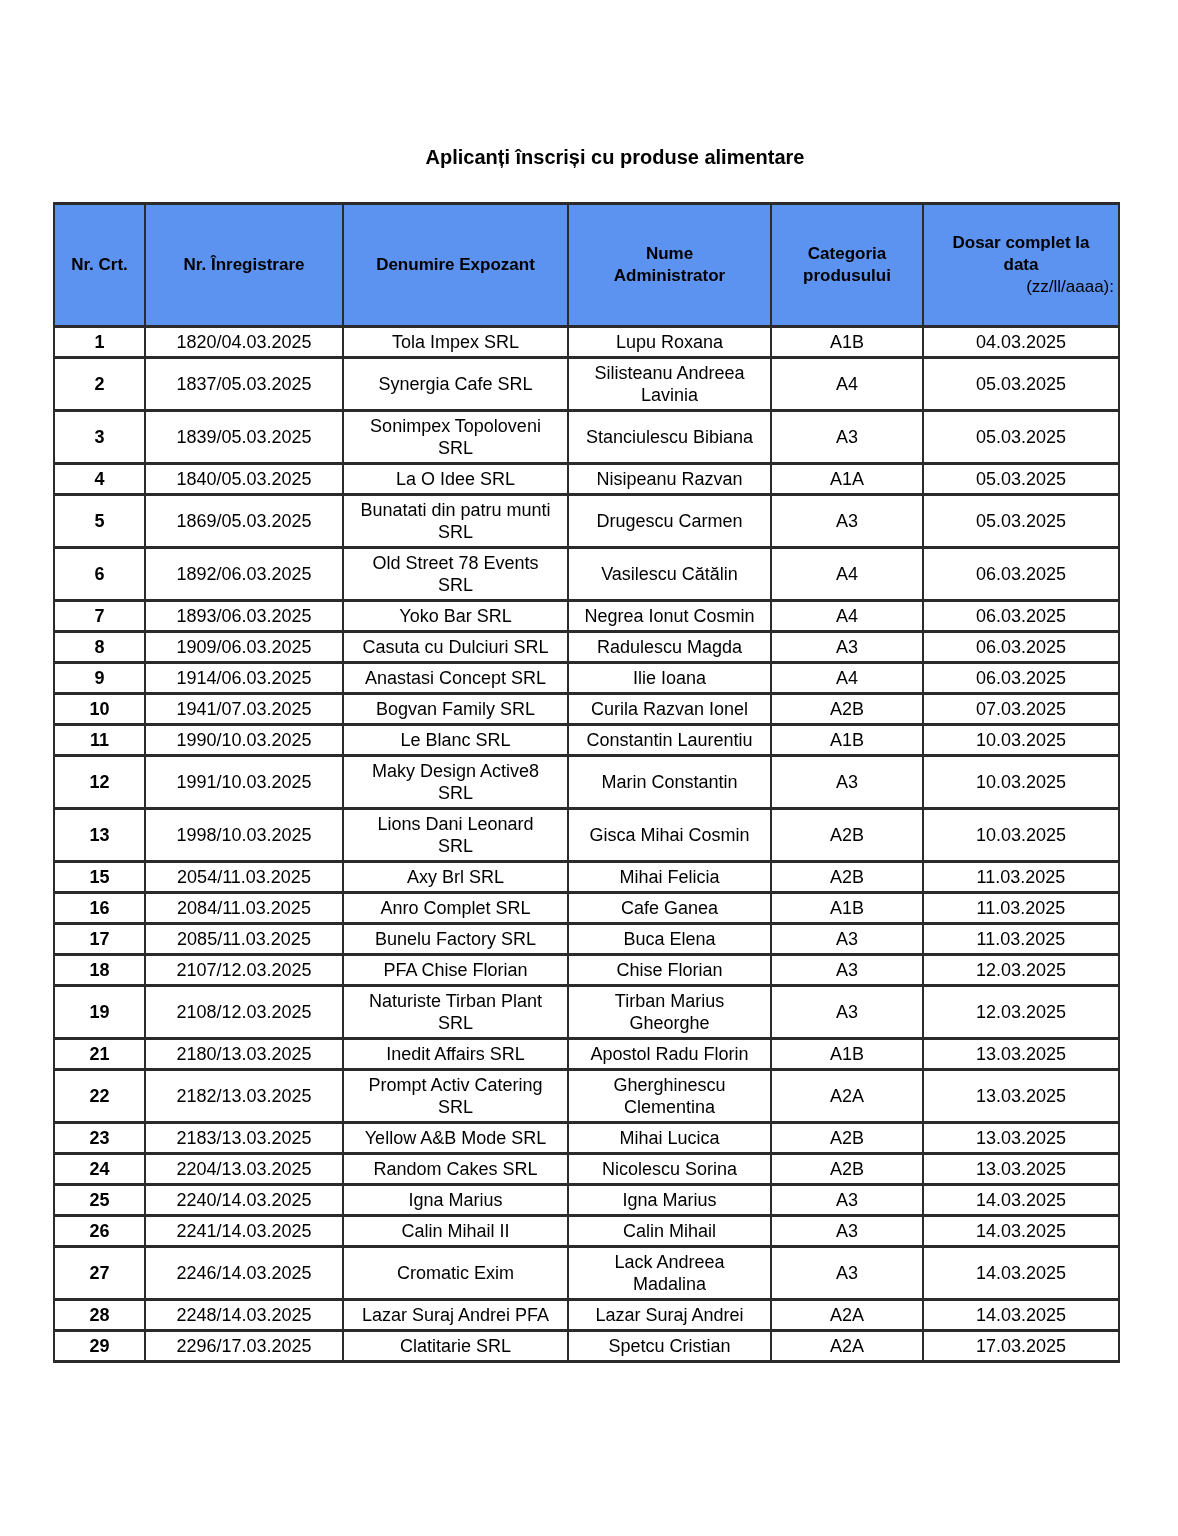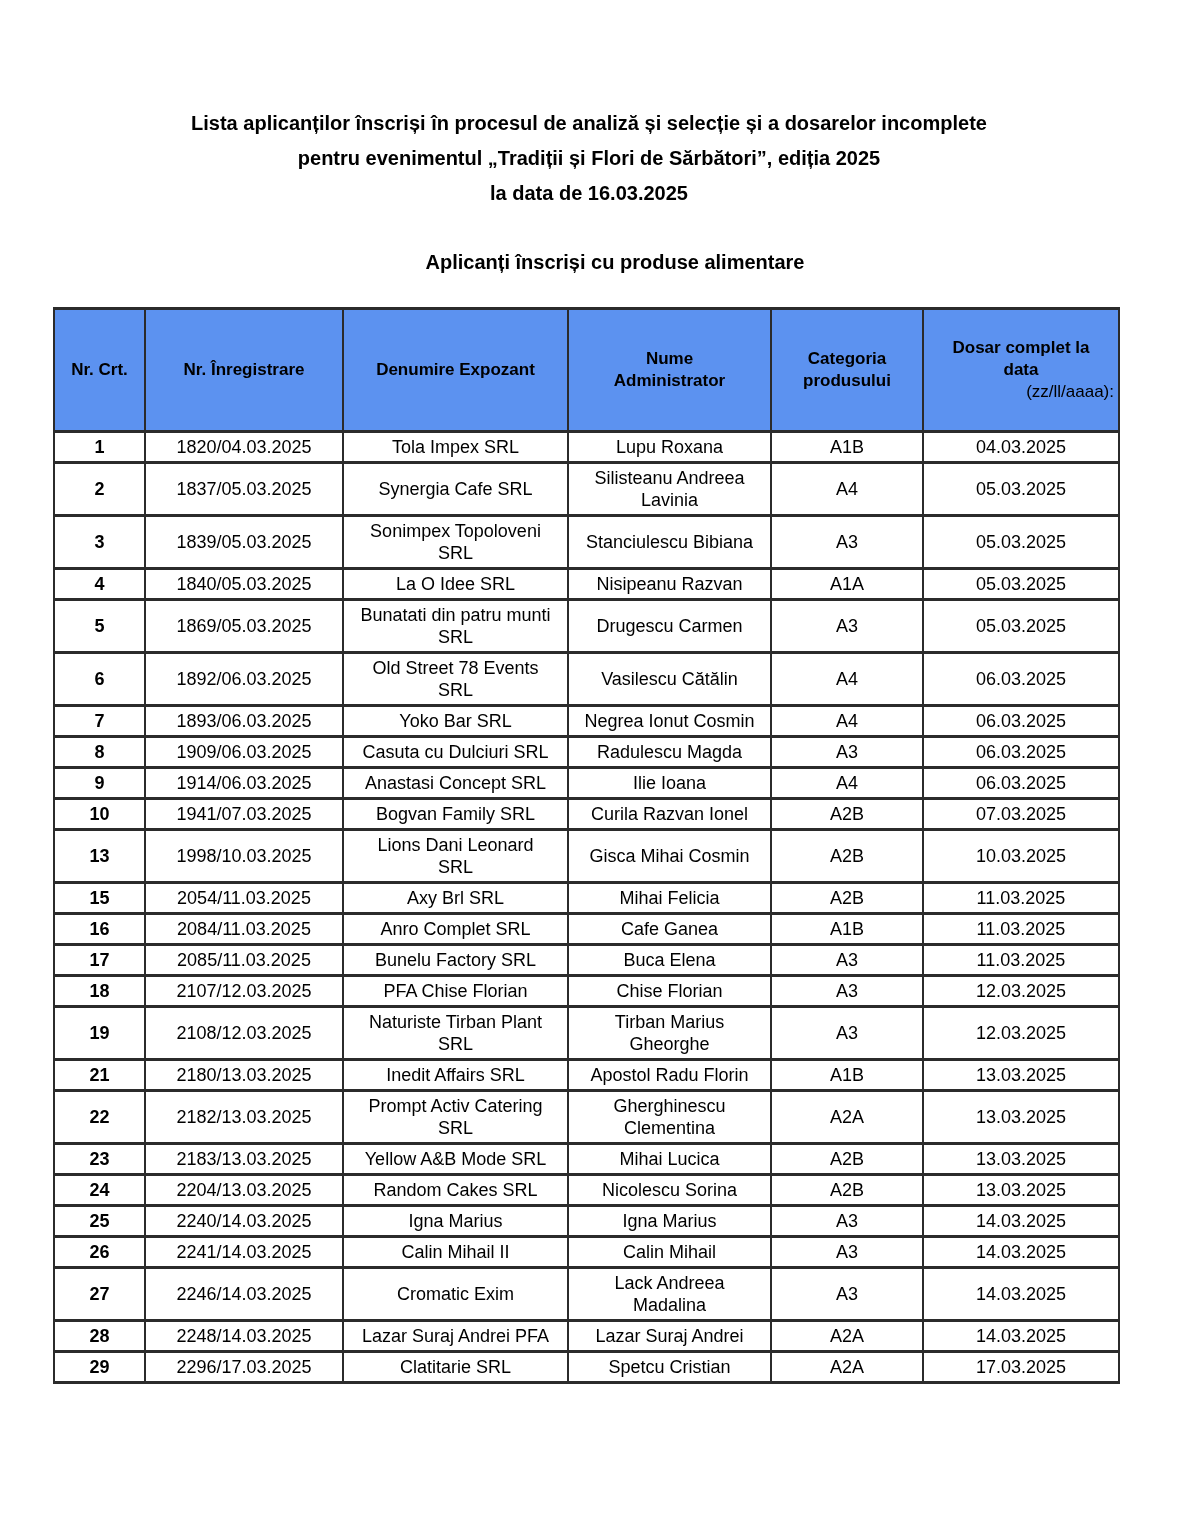--- a/index.html
+++ b/index.html
@@ -55,25 +55,20 @@
     padding: 3px 4px;
   }
   table.applicants td.nr-cell { font-weight: 700; }
   .hdr-note { display: block; font-weight: 400; text-align: right; }
 </style>
 </head>
 <body>
 
 <div class="page">
 
-  <div class="title-block">
-    <div class="title-line">Lista aplicanților înscriși în procesul de analiză și selecție și a dosarelor incomplete</div>
-    <div class="title-line">pentru evenimentul „Tradiții și Flori de Sărbători”, ediția 2025</div>
-    <div class="title-line">la data de 16.03.2025</div>
-  </div>
 
   <div class="subtitle">Aplicanți înscriși cu produse alimentare</div>
 
   <table class="applicants">
     <colgroup>
       <col style="width:91px">
       <col style="width:198px">
       <col style="width:225px">
       <col style="width:203px">
       <col style="width:152px">
@@ -174,20 +169,37 @@
         </tr>
         <tr>
           <td class="nr-cell">10</td>
           <td>1941/07.03.2025</td>
           <td>Bogvan Family SRL</td>
           <td>Curila Razvan Ionel</td>
           <td>A2B</td>
           <td>07.03.2025</td>
         </tr>
         <tr>
+          <td class="nr-cell">11</td>
+          <td>1990/10.03.2025</td>
+          <td>Le Blanc SRL</td>
+          <td>Constantin Laurentiu</td>
+          <td>A1B</td>
+          <td>10.03.2025</td>
+        </tr>
+        <tr>
+          <td class="nr-cell">12</td>
+          <td>1991/10.03.2025</td>
+          <td>Maky Design Active8
+SRL</td>
+          <td>Marin Constantin</td>
+          <td>A3</td>
+          <td>10.03.2025</td>
+        </tr>
+        <tr>
           <td class="nr-cell">13</td>
           <td>1998/10.03.2025</td>
           <td>Lions Dani Leonard
 SRL</td>
           <td>Gisca Mihai Cosmin</td>
           <td>A2B</td>
           <td>10.03.2025</td>
         </tr>
         <tr>
           <td class="nr-cell">15</td>

